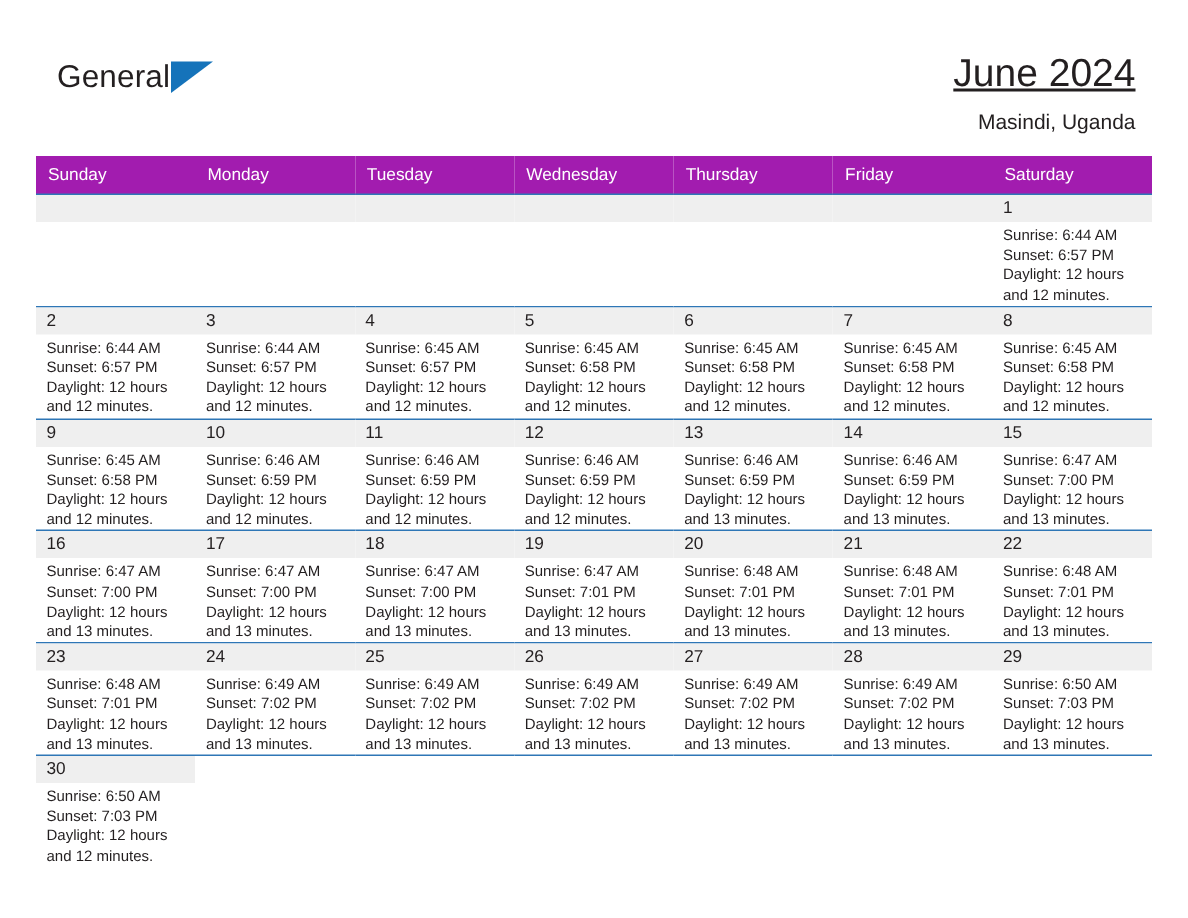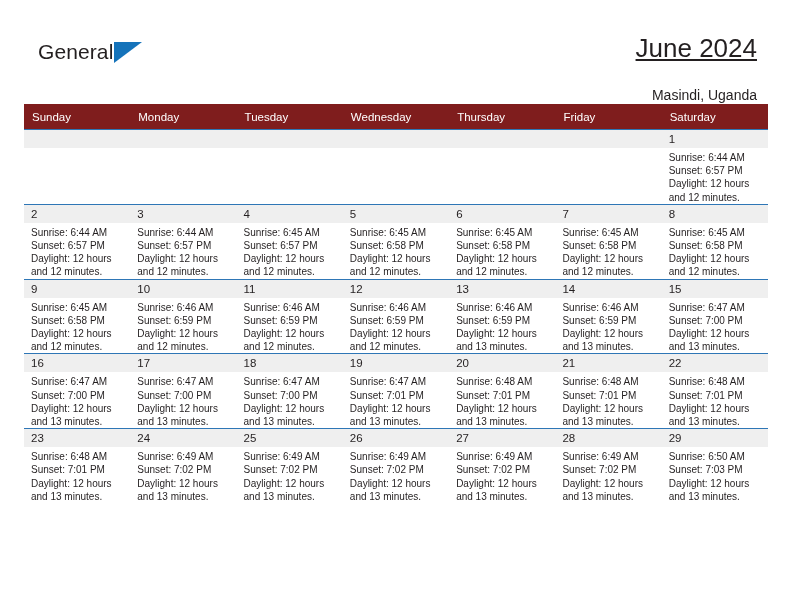--- a/index.html
+++ b/index.html
@@ -78,37 +78,37 @@
     font-size: 26px;
     color: #231f20;
     line-height: 32px;
     white-space: nowrap;
     text-decoration: underline;
   }
   .cal-subtitle {
     font-size: 14px;
     color: #231f20;
     line-height: 20px;
-    margin-top: 21px;
+    margin-top: 7px;
     white-space: nowrap;
   }
 
   
   .calendar {
     position: absolute;
     left: 24px;
     top: 104px;
     width: 744px;
     border-collapse: collapse;
     table-layout: fixed;
   }
   .calendar col { width: 106.28px; }
 
   .calendar thead th {
-    background: #7f1d1d;
+    background: #a21caf;
     color: #ffffff;
     font-size: 11.5px;
     font-weight: normal;
     text-align: left;
     padding: 5px 0 5px 8px;
     height: 15px;
     border: none;
   }
 
   .calendar tbody td {
@@ -439,16 +439,32 @@
           </td>
           <td>
             <div class="daynum-bar">29</div>
             <div class="cell-body">
               <div>Sunrise: 6:50 AM</div>
               <div>Sunset: 7:03 PM</div>
               <div class="wrap">Daylight: 12 hours and 13 minutes.</div>
             </div>
           </td>
         </tr>
+        <tr>
+          <td>
+            <div class="daynum-bar">30</div>
+            <div class="cell-body">
+              <div>Sunrise: 6:50 AM</div>
+              <div>Sunset: 7:03 PM</div>
+              <div class="wrap">Daylight: 12 hours and 12 minutes.</div>
+            </div>
+          </td>
+          <td class="nofill"></td>
+          <td class="nofill"></td>
+          <td class="nofill"></td>
+          <td class="nofill"></td>
+          <td class="nofill"></td>
+          <td class="nofill"></td>
+        </tr>
       </tbody>
   </table>
 
 </div>
 
 </body></html>

